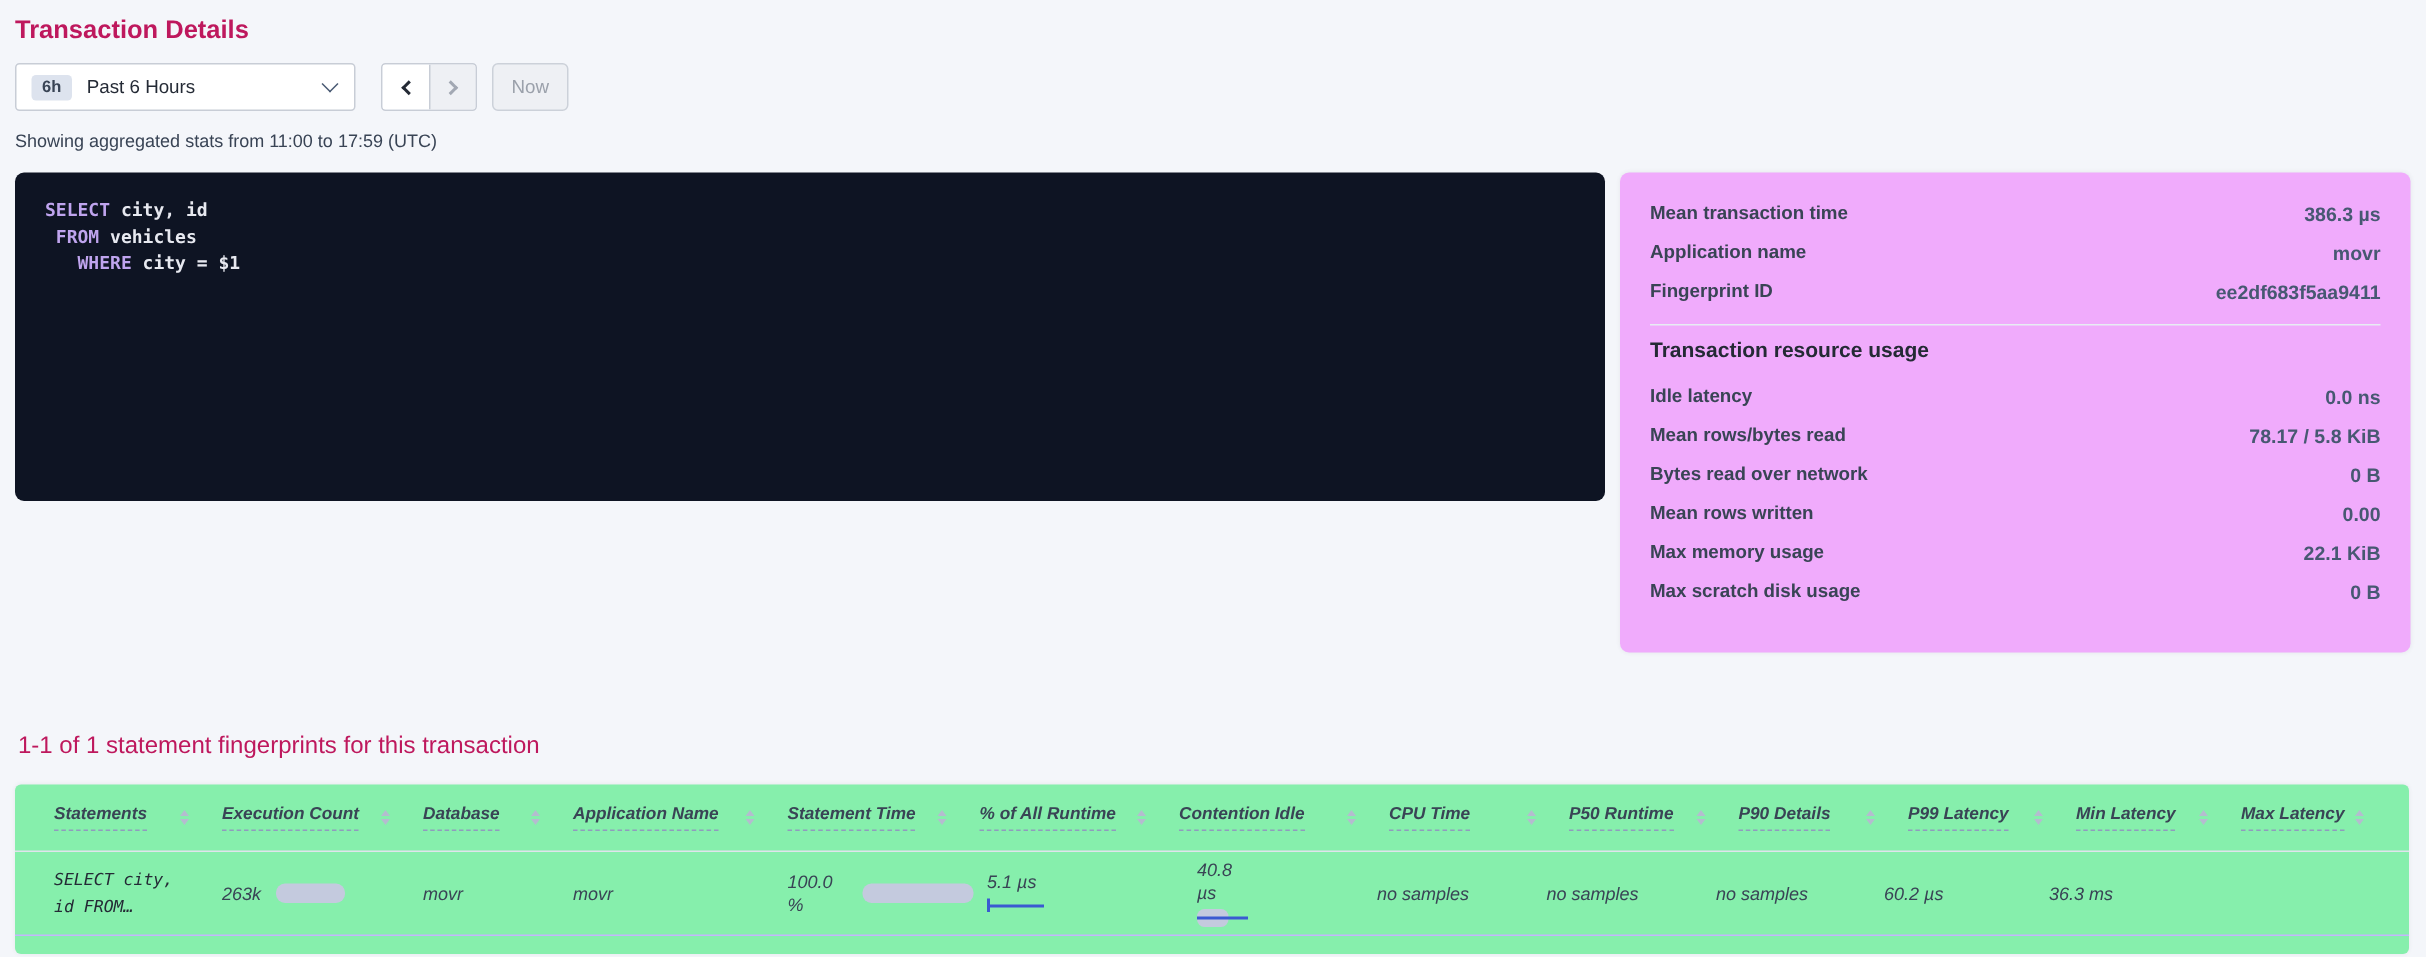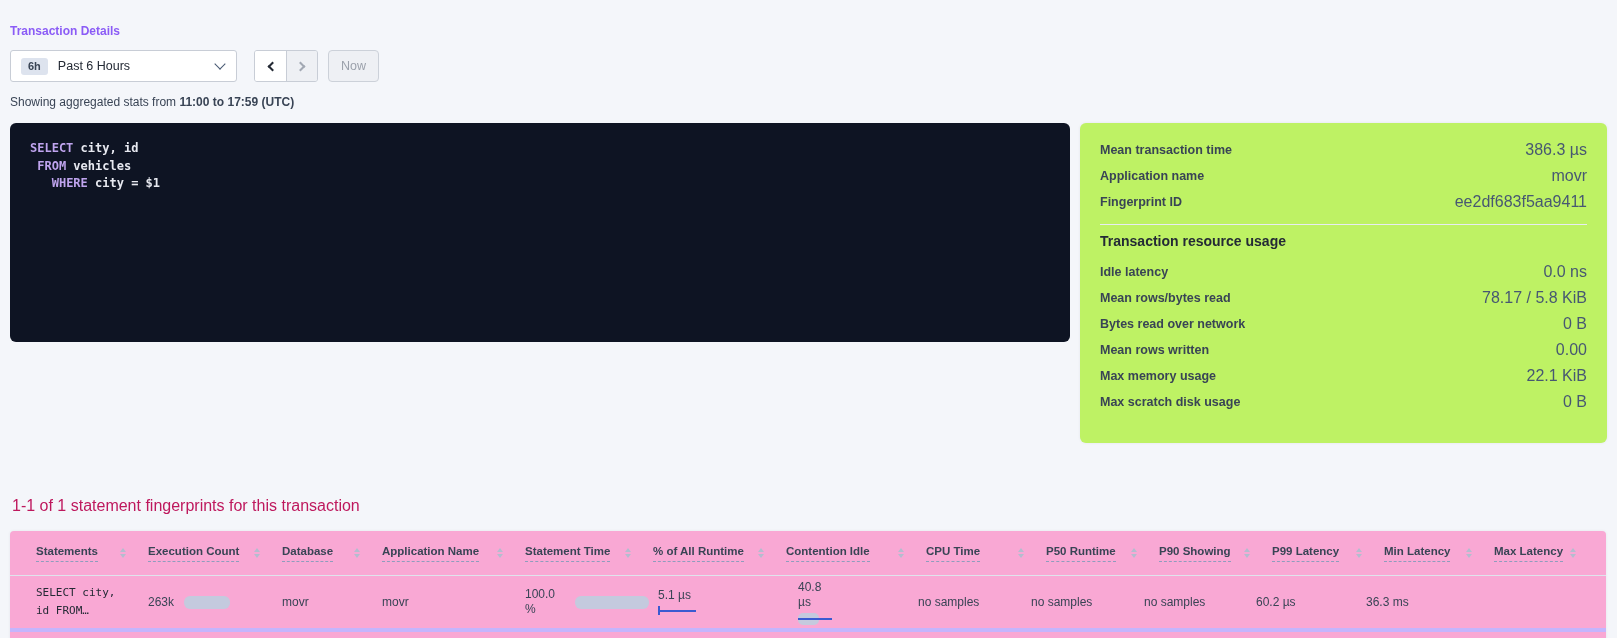--- a/index.html
+++ b/index.html
@@ -1,66 +1,66 @@
 <!DOCTYPE html>
 <html><head>
 <meta charset="utf-8">
 <style>
   * { box-sizing: border-box; }
   html,body { margin:0; padding:0; background:#f4f6fa; font-family:"Liberation Sans", sans-serif; }
   .page { width:1617px; height:638px; padding:6px 10px; overflow:hidden; }
 
-  h1.page-title { font-size:12px; font-weight:700; color:#8b5cf6; margin:18px 0 12px 0; }
+  h1.page-title { font-size:17px; font-weight:700; color:#be185d; margin:4px 0 12px 0; }
 
   
   .controls-row { display:flex; align-items:center; height:32px; margin-bottom:13px; }
   .time-picker { width:227px; height:32px; background:#fff; border:1px solid #c8cdd6; border-radius:3px;
                  display:flex; align-items:center; padding:0 12px 0 10px; cursor:pointer; }
   .tp-badge { background:#dde3ee; color:#394455; font-size:11px; font-weight:700; border-radius:3px;
               padding:3px 7px; margin-right:10px; line-height:1; }
   .tp-label { font-size:12.5px; color:#242a35;text-align:center; }
   .chev { display:inline-block; width:8px; height:8px; border-right:1.6px solid #475872; border-bottom:1.6px solid #475872; }
   .chev.down { transform:rotate(45deg); margin-left:auto; margin-top:-4px; }
   .arrow-group { display:flex; margin-left:17px; border:1px solid #c8cdd6; border-radius:3px; overflow:hidden; height:32px; }
   .arrow-btn { width:31px; height:30px; border:none; background:#fff; display:flex; align-items:center; justify-content:center; cursor:pointer; padding:0; }
   .arrow-btn + .arrow-btn { border-left:1px solid #c8cdd6; }
   .arrow-btn.disabled { background:#eef0f4; cursor:default; }
   .chev.left  { border-color:#242a35; transform:rotate(135deg); margin-left:3px; border-width:2px; width:7px; height:7px; }
   .chev.right { border-color:#a2a8b3; transform:rotate(-45deg); margin-right:3px; border-width:2px; width:7px; height:7px; }
   .now-btn { margin-left:10px; height:32px; min-width:47px; padding:0 12px; background:#eef0f4; color:#9ba1ab;
              border:1px solid #ccd1d9; border-radius:4px; font-size:12.5px; font-family:inherit; cursor:default; }
 
   .stats-note { font-size:12px; color:#394455; margin:0 0 14px 0; }
-  .stats-note strong { font-weight:700;margin-top:38px; }
+  .stats-note strong { font-weight:400;margin-top:38px; }
 
   
   .main-grid { display:flex; align-items:flex-start; gap:10px;justify-content:space-between; }
   .sql-card { flex:1; height:219px; background:#0e1423; border-radius:6px; padding:17px 20px; }
   .sql-line { font-family:"DejaVu Sans Mono", monospace; font-size:12px; font-weight:700; line-height:17.5px;
               white-space:pre; color:#e7e9f0; }
   .sql-kw { color:#bfa4ee; }
 
-  .details-card { width:527px; height:320px; background:#bef264; border-radius:6px; padding:14px 20px 10px 20px;
+  .details-card { width:527px; height:320px; background:#f0abfc; border-radius:6px; padding:14px 20px 10px 20px;
                   box-shadow:0 0 3px rgba(60,70,90,.08); }
   .kv { display:flex; justify-content:space-between; align-items:center; height:26px; }
   .kv-label { font-size:12.5px; font-weight:700; color:#394455; }
-  .kv-value { font-size:16px; color:#475872; }
+  .kv-value { font-size:13px; color:#475872;font-weight:bold; }
   .divider { border-top:1px solid #e7ecf3; margin:9px 0 6px 0; }
   .resource-title { font-size:14px; font-weight:700; color:#242a35; margin:8px 0 10px 0; }
 
   
   .table-caption { font-size:16px; color:#be185d; margin:54px 0 16px 2px; }
-  .table-card { background:#f9a8d4; border-radius:4px; box-shadow:0 0 3px rgba(60,70,90,.08); padding-bottom:12px; margin-right:1px; }
+  .table-card { background:#86efac; border-radius:4px; box-shadow:0 0 3px rgba(60,70,90,.08); padding-bottom:12px; margin-right:1px;font-style:italic; }
   .thead { display:flex; align-items:center; height:44px; padding-left:26px; }
   .th { display:flex; align-items:center; }
   .th-label { font-size:11.5px; font-weight:700; color:#394455; border-bottom:1px dashed #8f9cbd; padding-bottom:4px; white-space:nowrap; }
   .sort-icon { display:inline-flex; flex-direction:column; align-items:center; margin-left:auto; margin-right:22px; }
   .tri-up { width:0; height:0; border-left:3.5px solid transparent; border-right:3.5px solid transparent; border-bottom:4.5px solid #b4bccf; margin-bottom:2px; }
   .tri-down { width:0; height:0; border-left:3.5px solid transparent; border-right:3.5px solid transparent; border-top:4.5px solid #b4bccf; }
-  .trow { display:flex; align-items:center; height:57px; padding-left:26px; border-top:1px solid #dfe4ec; border-bottom:4px solid #c4b5fd; }
+  .trow { display:flex; align-items:center; height:57px; padding-left:26px; border-top:1px solid #dfe4ec; border-bottom:1px solid #c4b5fd; }
   .td { font-size:12px; color:#394455; padding-right:8px; }
   .c1{width:112px}.c2{width:134px}.c3{width:100px}.c4{width:143px}.c5{width:128px}.c6{width:133px}
   .c7{width:140px}.c8{width:120px}.c9{width:113px}.c10{width:113px}.c11{width:112px}.c12{width:110px}.c13{width:104px}
   .stmt-line { font-family:"DejaVu Sans Mono", monospace; font-size:11px; color:#242a35; line-height:18px; white-space:nowrap; }
   .hflex { display:flex; align-items:center; }
   .gbar { display:inline-block; height:13px; background:#c4cade; border-radius:6px; margin-left:10px; }
   .gw46{width:46px} .gw74{width:74px}
   .wrap-val { display:inline-block; line-height:15px; }
   .w42{width:42px} .w40{width:40px} .w36{width:36px}
   .mini-chart { position:relative; height:12px; margin-top:3px; }
@@ -208,21 +208,21 @@
           </span>
         </div>
       <div class="th c9">
           <span class="th-label">P50 Runtime</span>
           <span class="sort-icon">
             <i class="tri-up"></i>
             <i class="tri-down"></i>
           </span>
         </div>
       <div class="th c10">
-          <span class="th-label">P90 Showing</span>
+          <span class="th-label">P90 Details</span>
           <span class="sort-icon">
             <i class="tri-up"></i>
             <i class="tri-down"></i>
           </span>
         </div>
       <div class="th c11">
           <span class="th-label">P99 Latency</span>
           <span class="sort-icon">
             <i class="tri-up"></i>
             <i class="tri-down"></i>

